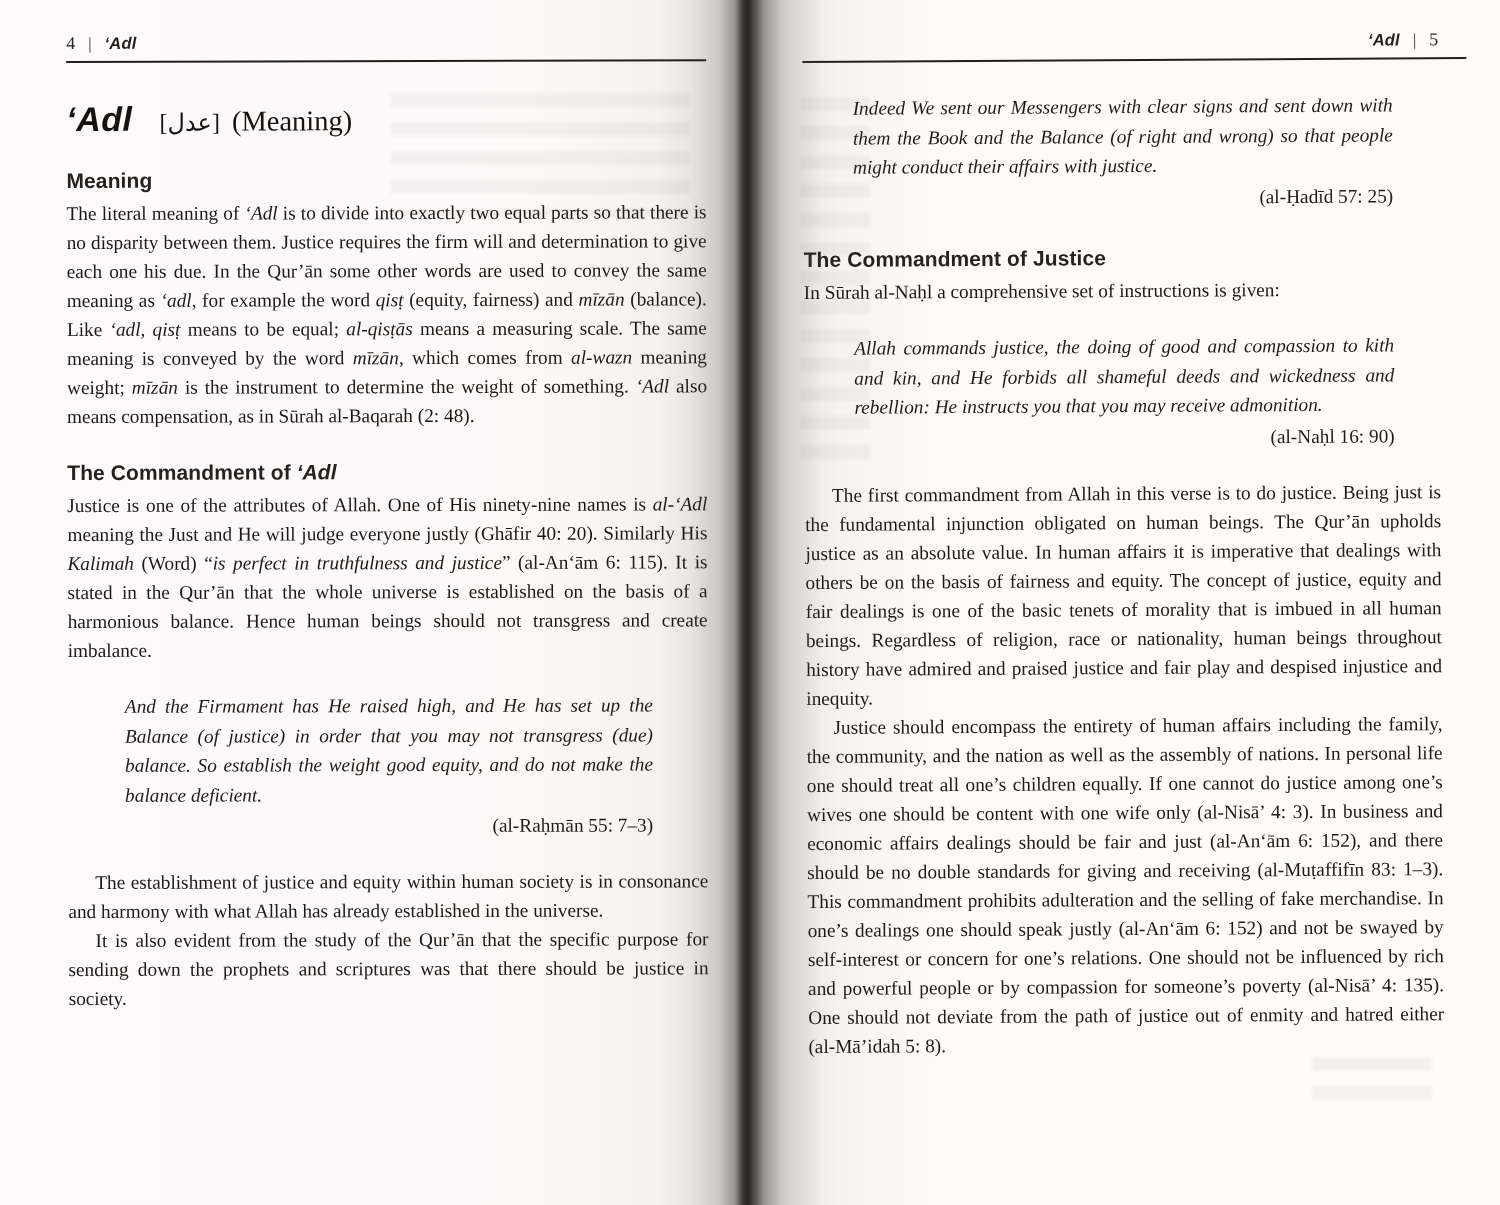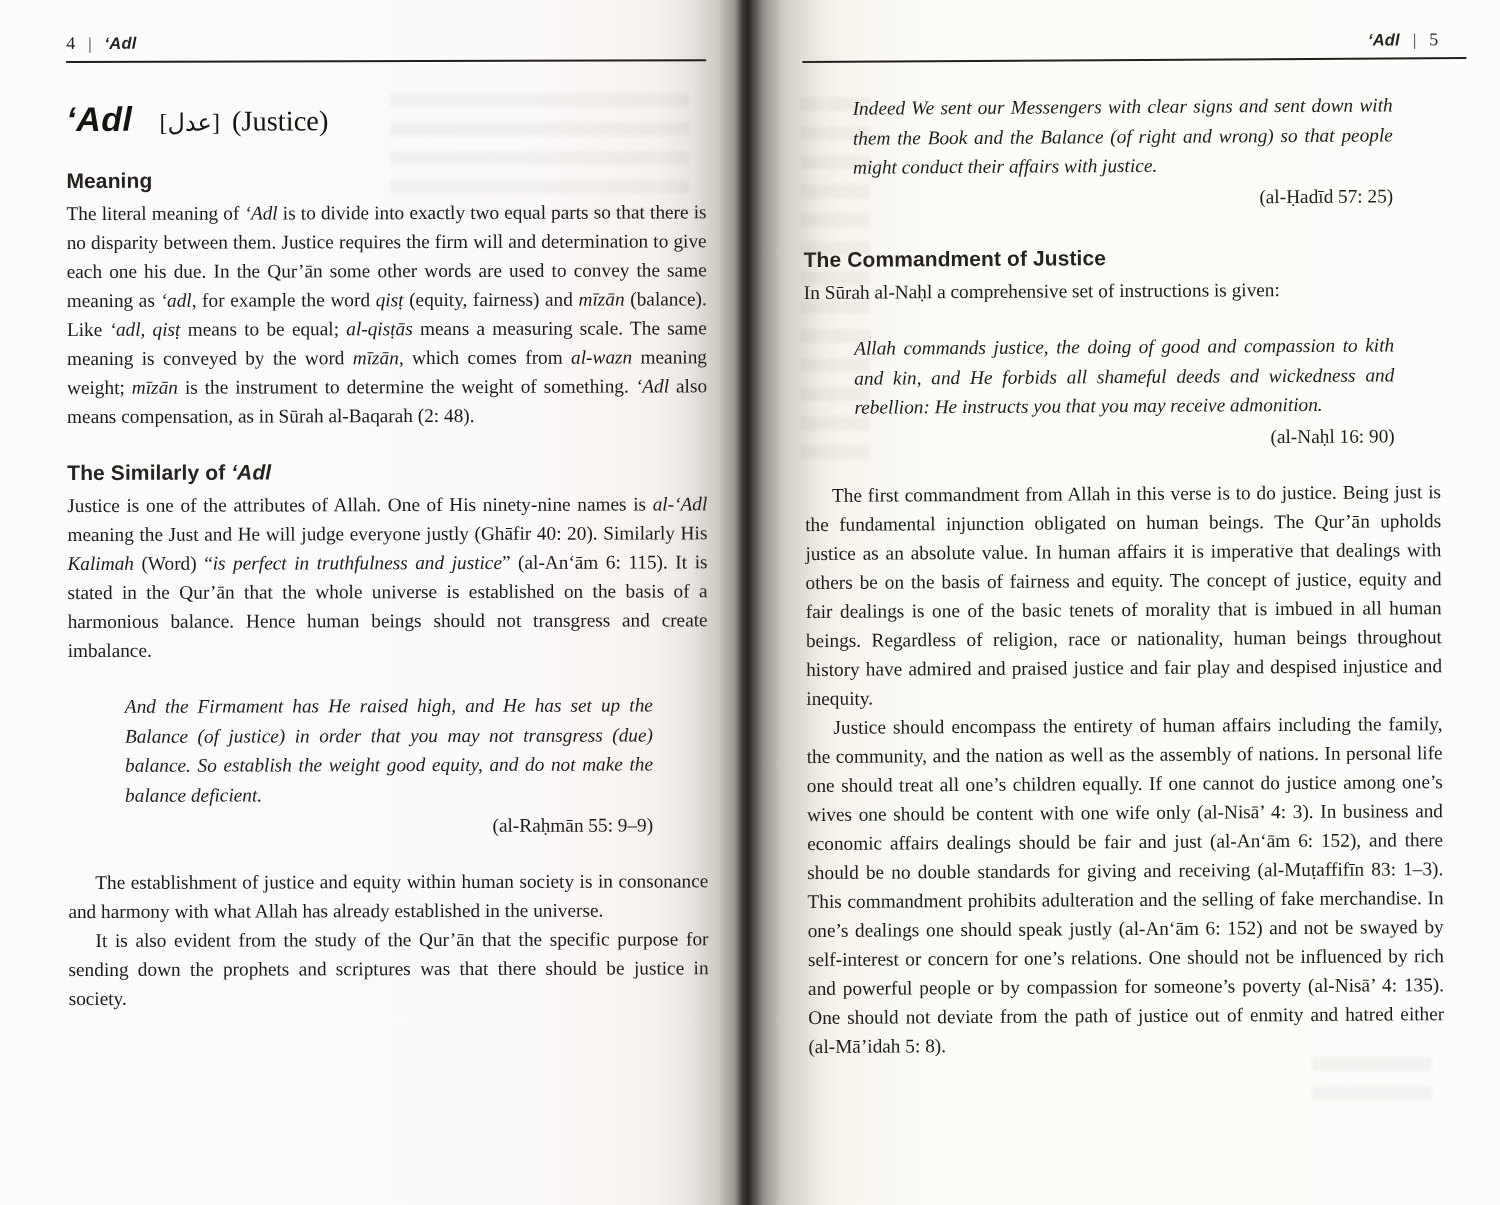--- a/index.html
+++ b/index.html
@@ -105,32 +105,32 @@
       <div class="page-header">
         <span>4</span>
         <span class="header-divider">|</span>
         <span class="running-title">‘Adl</span>
       </div>
       <hr class="rule">
 
       <div class="chapter-title">
         <span class="title-term">‘Adl</span>
         <span class="title-arabic">[عدل]</span>
-        <span class="title-translation">(Justice)</span>
+        <span class="title-translation">(Meaning)</span>
       </div>
 
       <h2>Meaning</h2>
       <p class="body"><span>The literal meaning of </span><span class="i">‘Adl</span><span> is to divide into exactly two equal parts so that there is no disparity between them. Justice requires the firm will and determination to give each one his due. In the Qur’ān some other words are used to convey the same meaning as </span><span class="i">‘adl</span><span>, for example the word </span><span class="i">qisṭ</span><span> (equity, fairness) and </span><span class="i">mīzān</span><span> (balance). Like </span><span class="i">‘adl, qisṭ</span><span> means to be equal; </span><span class="i">al-qisṭās</span><span> means a measuring scale. The same meaning is conveyed by the word </span><span class="i">mīzān</span><span>, which comes from </span><span class="i">al-wazn</span><span> meaning weight; </span><span class="i">mīzān</span><span> is the instrument to determine the weight of something. </span><span class="i">‘Adl</span><span> also means compensation, as in Sūrah al-Baqarah (2: 48).</span></p>
 
-      <h2><span>The Similarly of </span><span class="it">‘Adl</span></h2>
+      <h2><span>The Commandment of </span><span class="it">‘Adl</span></h2>
       <p class="body"><span>Justice is one of the attributes of Allah. One of His ninety-nine names is </span><span class="i">al-‘Adl</span><span> meaning the Just and He will judge everyone justly (Ghāfir 40: 20). Similarly His </span><span class="i">Kalimah</span><span> (Word) “</span><span class="i">is perfect in truthfulness and justice</span><span>” (al-An‘ām 6: 115). It is stated in the Qur’ān that the whole universe is established on the basis of a harmonious balance. Hence human beings should not transgress and create imbalance.</span></p>
 
       <blockquote>
         <span>And the Firmament has He raised high, and He has set up the Balance (of justice) in order that you may not transgress (due) balance. So establish the weight good equity, and do not make the balance deficient.</span>
-        <span class="cite">(al-Raḥmān 55: 9–9)</span>
+        <span class="cite">(al-Raḥmān 55: 7–3)</span>
       </blockquote>
 
       <p class="body indent">The establishment of justice and equity within human society is in consonance and harmony with what Allah has already established in the universe.</p>
       <p class="body indent follow">It is also evident from the study of the Qur’ān that the specific purpose for sending down the prophets and scriptures was that there should be justice in society.</p>
 
     </div>
   </div>
 
   <div class="page page-right">
     <div class="ghost ghost-b"></div>

